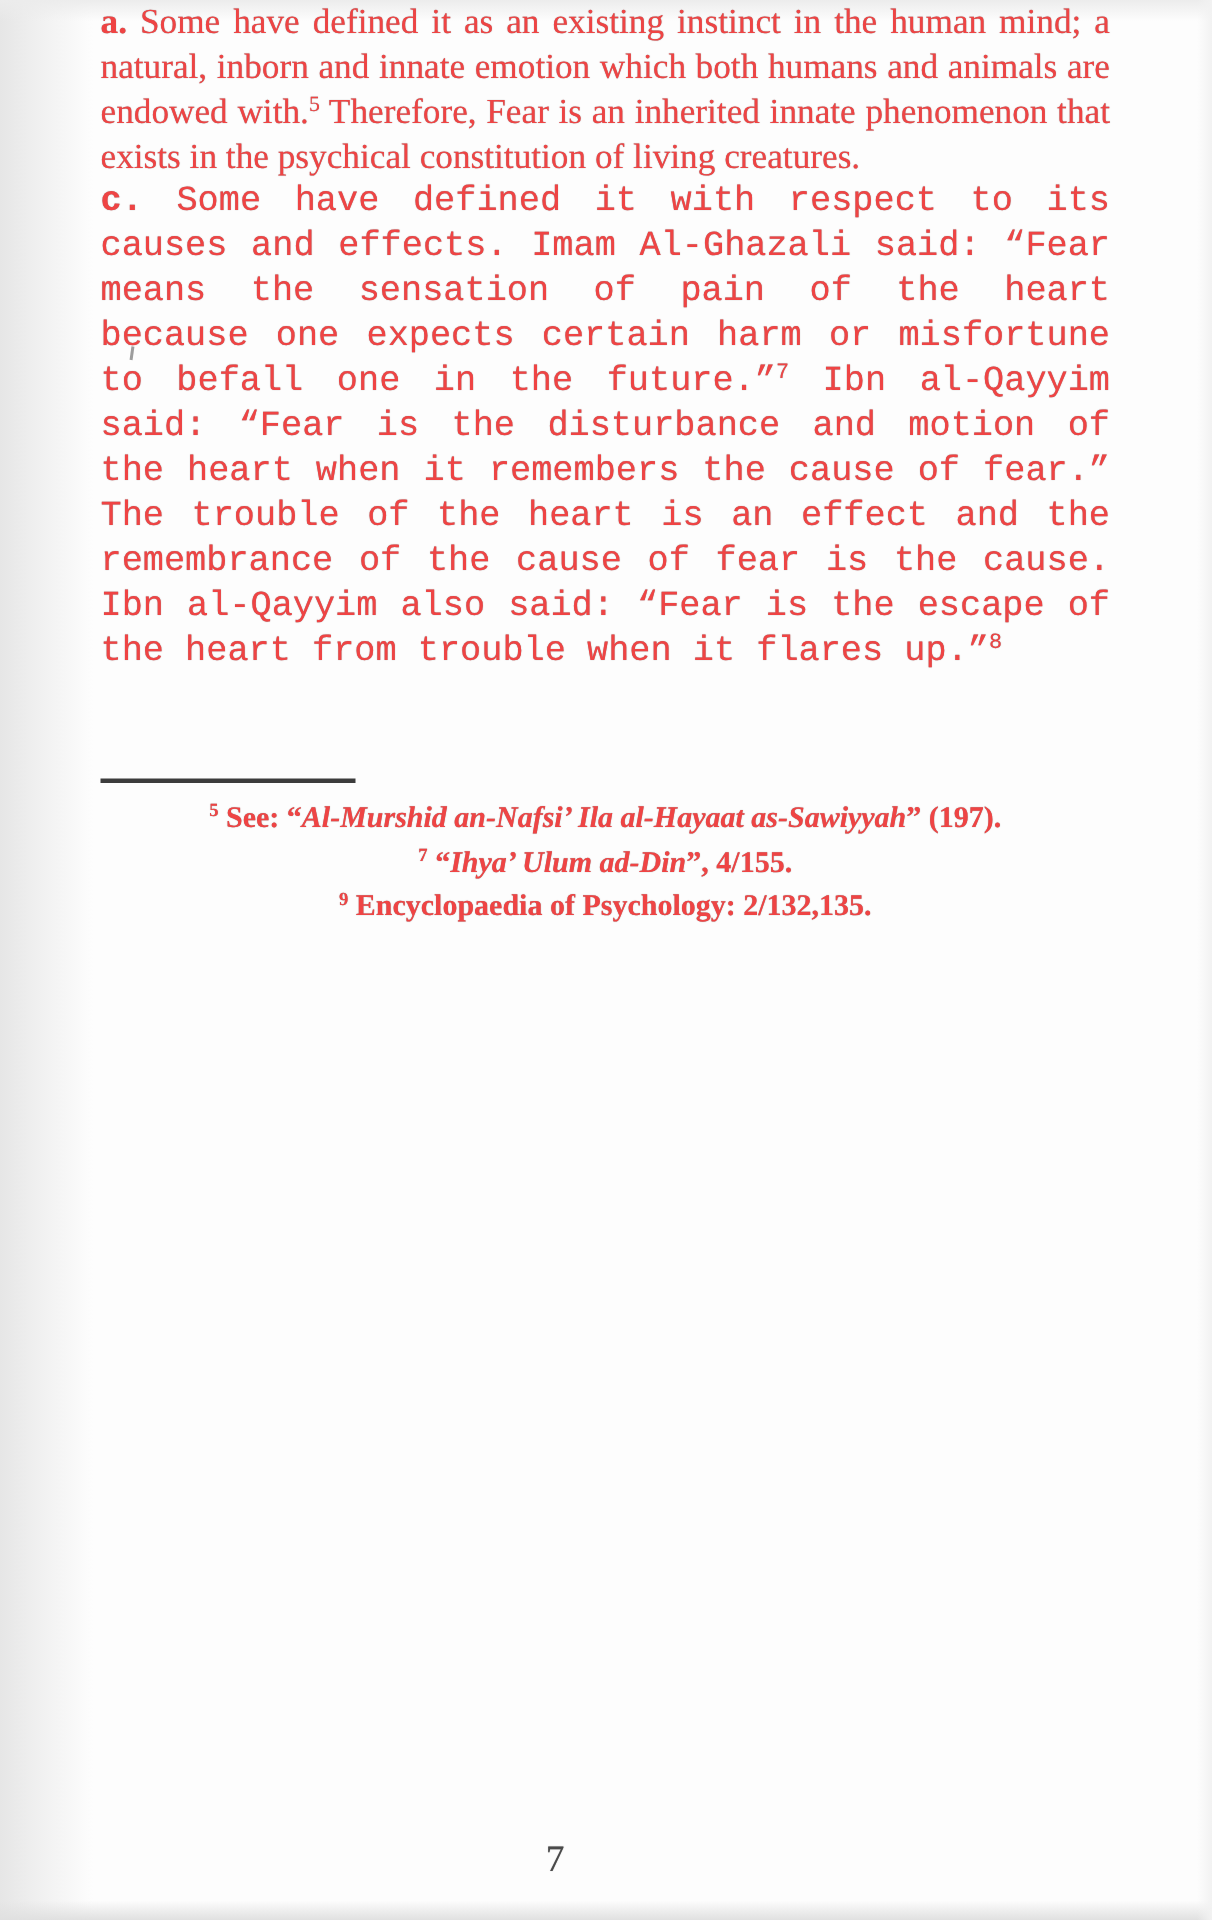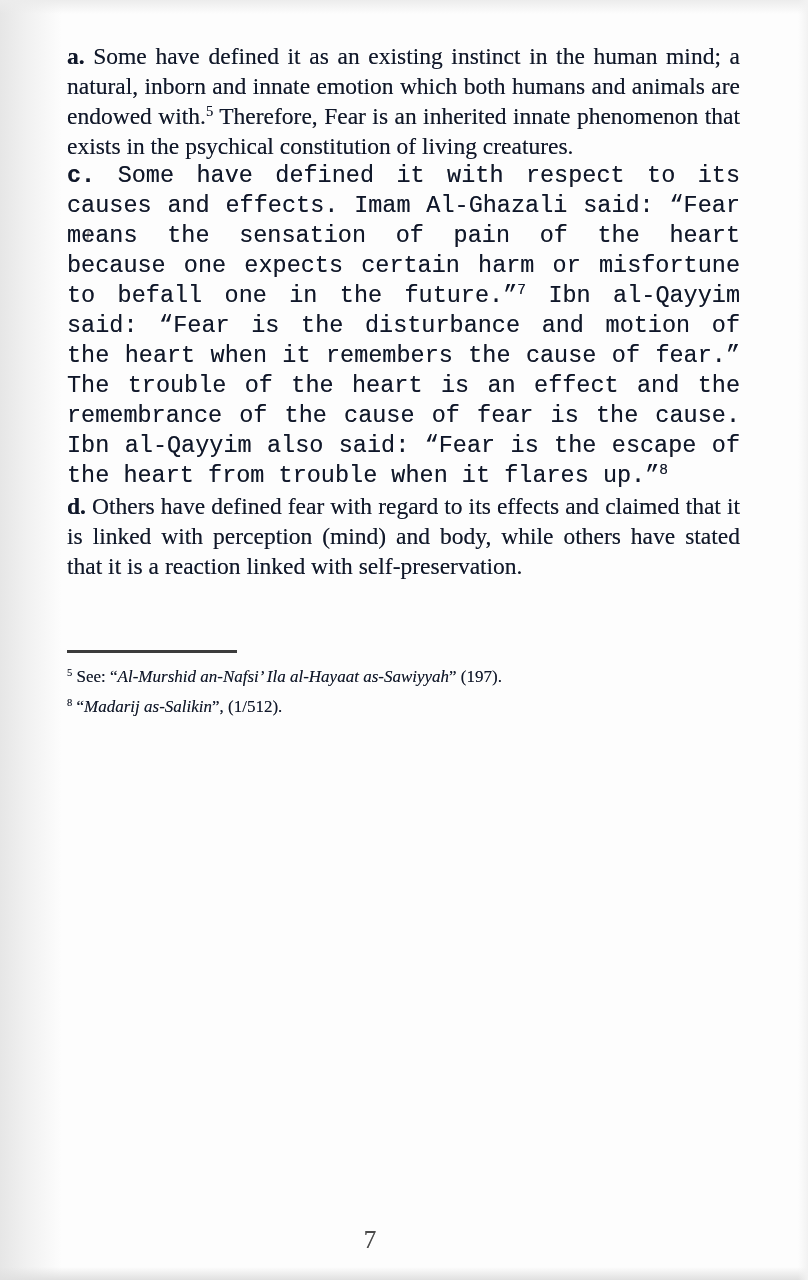--- a/index.html
+++ b/index.html
@@ -31,26 +31,25 @@
   .edge-right {
     position: absolute; right: 0; top: 0; bottom: 0; width: 10px;
     background: linear-gradient(to left, #f2f2f2, rgba(253,253,253,0));
   }
   .artifact {
     position: absolute; left: 87px; top: 231px; width: 2px; height: 9px;
     background: #9d9d9d; transform: rotate(8deg);
   }
   .content {
     position: absolute; left: 67px; top: 0; width: 673px;
-    color: #0f172a;
+    color: #ef4444;
     font-size: 23.5px;
     line-height: 30px;
     text-align: justify;
     text-shadow: 0 0 0.6px rgba(70,70,70,0.65);
-    margin-top: 41px;
   }
   p.para { margin: 0; }
   .m-a   { margin-top: 71px; }
   .m-b   { margin-top: 31px; }
   .m-c   { margin-top: 40px; font-family: Liberation Mono, monospace; }
   .m-enc { margin-top: 33px; }
   .m-d   { margin-top: 30px; }
   b.lead { font-weight: bold; }
   sup.ref {
     font-size: 62%;
@@ -58,23 +57,24 @@
     vertical-align: baseline;
     position: relative;
     top: -0.55em;
   }
   .fn-rule {
     width: 170px; height: 3px;
     background: #3c3c3c;
     margin: 69px 0 9px 0;
   }
   .footnotes {
-    font-size: 17px;
+    font-size: 20px;
     line-height: 29.5px;
-    text-align: left;
+    text-align: center;
+    font-weight: bold;
   }
   .fn { margin: 0; }
   .page-number {
     position: absolute;
     top: 1226px; left: 300px; width: 140px;
     text-align: center;
     font-size: 25px;
     color: #4a4a4a;
     text-shadow: 0 0 0.6px rgba(70,70,70,0.6);
   }
@@ -90,24 +90,24 @@
   <div class="artifact"></div>
 
   <div class="content">
 
     <p class="para m-a"><b class="lead">a.</b><span> Some have defined it as an existing instinct in the human mind; a natural, inborn and innate emotion which both humans and animals are endowed with.</span><sup class="ref">5</sup><span> Therefore, Fear is an inherited innate phenomenon that exists in the psychical constitution of living creatures.</span></p>
 
 
     <p class="para m-c"><b class="lead">c.</b><span> Some have defined it with respect to its causes and effects. Imam Al-Ghazali said: “Fear means the sensation of pain of the heart because one expects certain harm or misfortune to befall one in the future.”</span><sup class="ref">7</sup><span>  Ibn al-Qayyim said: “Fear is the disturbance and motion of the heart when it remembers the cause of fear.” The trouble of the heart is an effect and the remembrance of the cause of fear is the cause. Ibn al-Qayyim also said: “Fear is the escape of the heart from trouble when it flares up.”</span><sup class="ref">8</sup></p>
 
 
-    <p class="para m-d"><b class="lead">d.</b><span> Others have defined fear with regard to its effects and claimed that it is linked with perception (mind) and body, while others have stated that it is a reaction linked with self-preservation.</span></p>
 
     <div class="fn-rule"></div>
 
     <div class="footnotes">
       <p class="fn"><sup class="ref">5</sup><span> See: “</span><i>Al-Murshid an-Nafsi’ Ila al-Hayaat as-Sawiyyah</i><span>” (197).</span></p>
-      <p class="fn"><sup class="ref">8</sup><span> “</span><i>Madarij as-Salikin</i><span>”, (1/512).</span></p>
+      <p class="fn"><sup class="ref">7</sup><span> “</span><i>Ihya’ Ulum ad-Din</i><span>”, 4/155.</span></p>
+      <p class="fn"><sup class="ref">9</sup><span> Encyclopaedia of Psychology: 2/132,135.</span><i></i><span></span></p>
     </div>
   </div>
 
   <div class="page-number">7</div>
 </div>
 
 </body></html>

